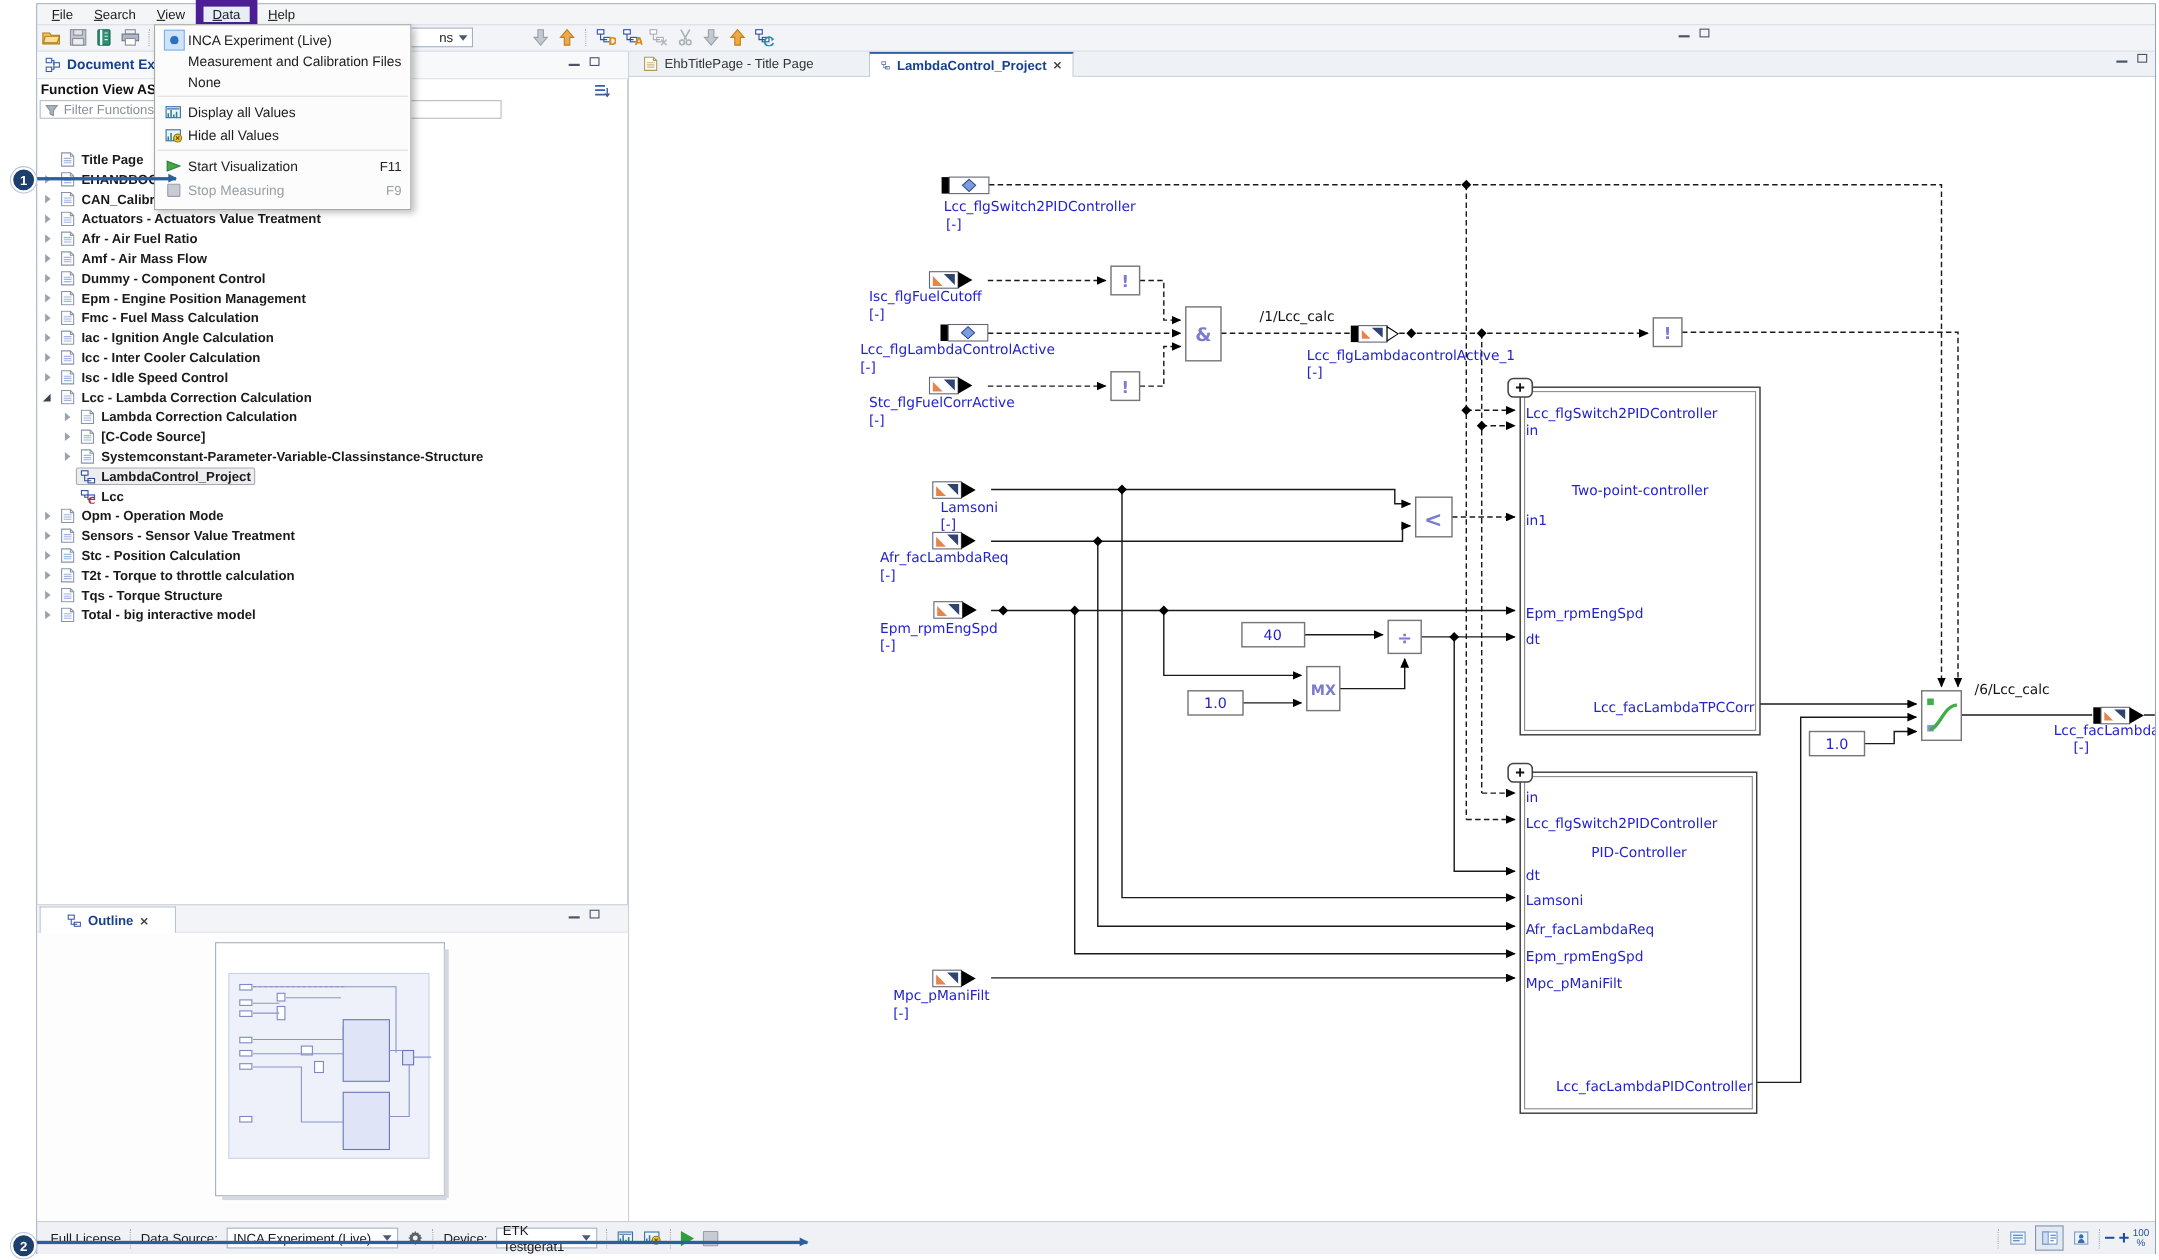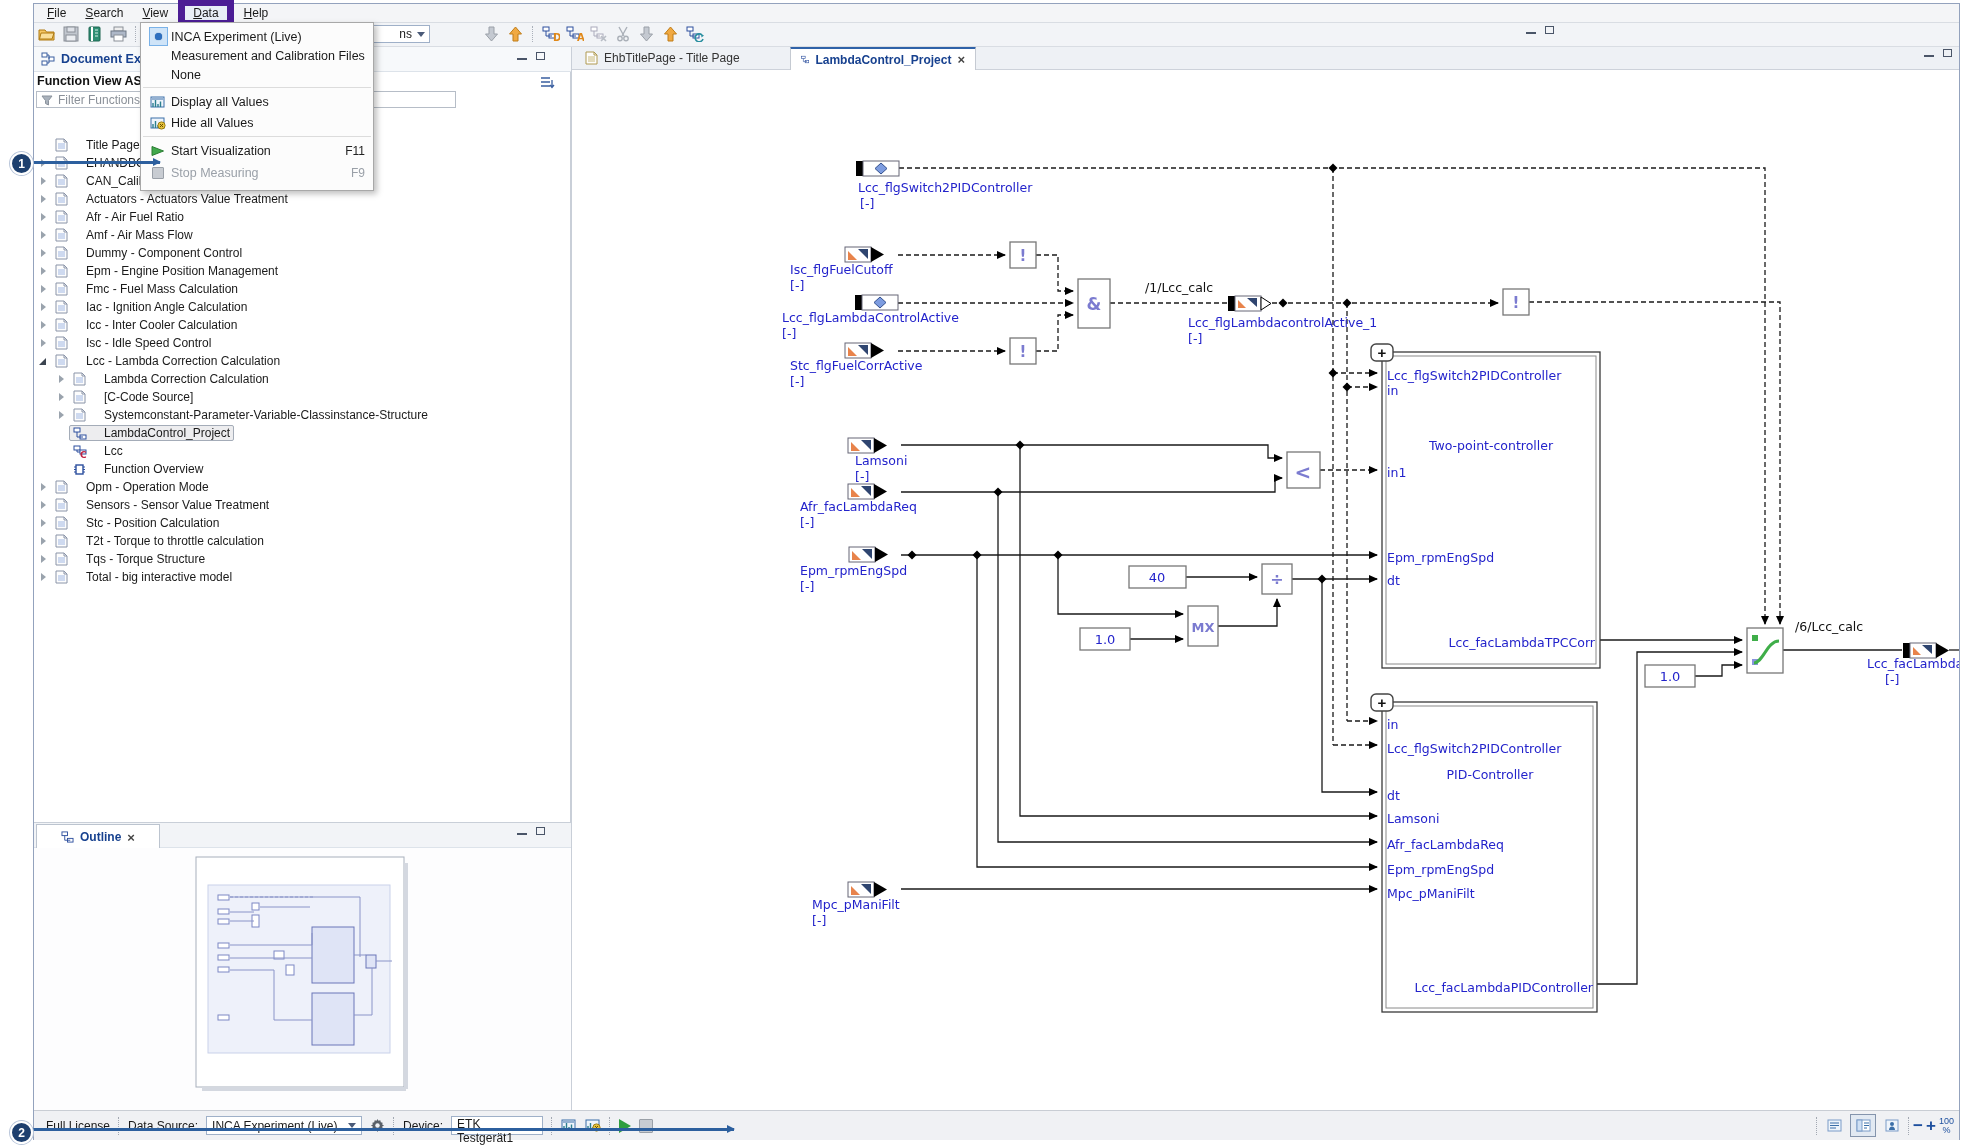--- a/index.html
+++ b/index.html
@@ -29,21 +29,21 @@
   .filter{position:absolute;left:36px;top:91px;width:420px;height:17px;border:1px solid #b6bdc7;background:#fff;display:flex;align-items:center;padding-left:4px;box-sizing:border-box;}
   .filter .ph{color:#8a9098;margin-left:5px;}
   .tree{position:absolute;left:36px;top:136px;width:520px;}
   .trow{display:flex;align-items:center;height:18px;}
   .exp{width:15px;height:14px;position:relative;flex:none;}
   .exp.collapsed::after{content:'';position:absolute;left:5px;top:3px;border-top:4px solid transparent;border-bottom:4px solid transparent;border-left:5px solid #9aa3ad;}
   .exp.expanded::after{content:'';position:absolute;left:3px;top:4px;border-left:7px solid transparent;border-bottom:7px solid #3c4450;}
   .ticon{width:17px;display:flex;align-items:center;flex:none;}
   .tbox{display:flex;align-items:center;padding:0 3px;border:1px solid transparent;}
   .trow.sel .tbox{border:1px solid #a4acb8;background:#ededef;border-radius:2px;}
-  .tlabel{white-space:nowrap;margin-left:14px;}
+  .tlabel{white-space:nowrap;margin-left:2px;font-weight:bold;}
   
   .outhead{position:absolute;left:34px;top:822px;width:537px;height:26px;background:#f2f4f7;border-top:1px solid #c9cfd8;border-bottom:1px solid #dde3ea;box-sizing:border-box;}
   .outtab{position:absolute;left:2px;top:1px;height:24px;background:#fff;border:1px solid #bcc4cf;border-bottom:none;display:flex;align-items:center;padding:0 24px;gap:6px;}
   .outtab .olbl{color:#17418f;font-weight:bold;}
   .xclose{color:#444;font-weight:bold;font-size:13px;line-height:1;}
   .outbody{position:absolute;left:34px;top:848px;width:537px;height:262px;background:#fdfdfe;}
   
   .tabbar{position:absolute;left:572px;top:46px;width:1387px;height:24px;background:#eef1f5;border-bottom:1px solid #cdd2da;box-sizing:border-box;}
   .etab{position:absolute;top:0;height:24px;display:flex;align-items:center;gap:6px;padding:0 10px;box-sizing:border-box;color:#333;}
   .etab.active{background:#fff;border-left:1px solid #c5cad2;border-right:1px solid #c5cad2;border-top:3px solid #2f62a8;color:#17418f;font-weight:bold;}
@@ -464,32 +464,20 @@
             <rect x="1" y="1" width="6" height="4" fill="#fff" stroke="#2c4f9e"></rect>
             <rect x="7" y="5" width="6" height="4" fill="#fff" stroke="#2c4f9e"></rect>
             <path d="M4 5v2h3" fill="none" stroke="#2c4f9e"></path>
             <text x="7" y="13" font-size="9" font-weight="bold" fill="#c02040" font-family="DejaVu Sans">C</text>
           </svg>
         </span>
         <span class="tlabel">Lcc</span>
       </span>
     </div>
     <div class="trow">
-      <span class="exp " style="margin-left: 18px;"></span>
-      <span class="tbox">
-        <span class="ticon">
-          <svg width="13" height="13" viewBox="0 0 13 13">
-            <rect x="3" y="2" width="7" height="9" fill="#fff" stroke="#2c4f9e" stroke-width="1.4"></rect>
-            <path d="M1 4h2M1 6.5h2M1 9h2M10 4h2M10 6.5h2M10 9h2" stroke="#2c4f9e"></path>
-          </svg>
-        </span>
-        <span class="tlabel">Function Overview</span>
-      </span>
-    </div>
-    <div class="trow">
       <span class="exp collapsed" style="margin-left: 0px;"></span>
       <span class="tbox">
         <span class="ticon">
           <svg width="13" height="14" viewBox="0 0 13 14">
             <path d="M1 1h8l3 3v9H1z" fill="#fdfdfd" stroke="#8a94a8"></path>
             <path d="M9 1v3h3" fill="none" stroke="#8a94a8"></path>
             <path d="M3 6h7M3 8h7M3 10h7" stroke="#9fb6e2"></path>
           </svg>
         </span>
         <span class="tlabel">Opm - Operation Mode</span>
@@ -871,21 +859,21 @@
     <div class="sbcombo" style="width:156px;">
       <span>INCA Experiment (Live)</span>
       <span class="car"></span>
     </div>
     <svg width="15" height="15" viewBox="0 0 16 16">
         <path d="M8 1l1 2 2-.5.5 2 2 .5-.5 2L15 8l-2 1 .5 2-2 .5-.5 2-2-.5-1 2-1-2-2 .5-.5-2-2-.5L3 9 1 8l2-1-.5-2 2-.5.5-2 2 .5z" fill="#5a6068"></path>
         <circle cx="8" cy="8" r="2.4" fill="#f0f1f4"></circle>
       </svg>
     <span class="sbsep"></span>
     <span>Device:</span>
-    <div class="sbcombo" style="width:92px;flex-direction:column;">
+    <div class="sbcombo" style="width:92px;">
       <span>ETK Testgerät1</span>
       <span class="car"></span>
     </div>
     <span class="sbsep"></span>
     <span id="sb-ic1"><svg width="16" height="15" viewBox="0 0 16 15">
           <rect x="1" y="3" width="13" height="10" fill="#eef4fb" stroke="#3a6ea8"></rect>
           <path d="M3 13V9M5.5 13V6M8 13V10M10.5 13V7.5" stroke="#2c7f8f" stroke-width="1.4"></path>
           <path d="M2 5h11" stroke="#3a6ea8"></path>
         </svg></span>
     <span id="sb-ic2"><svg width="16" height="15" viewBox="0 0 16 15">

